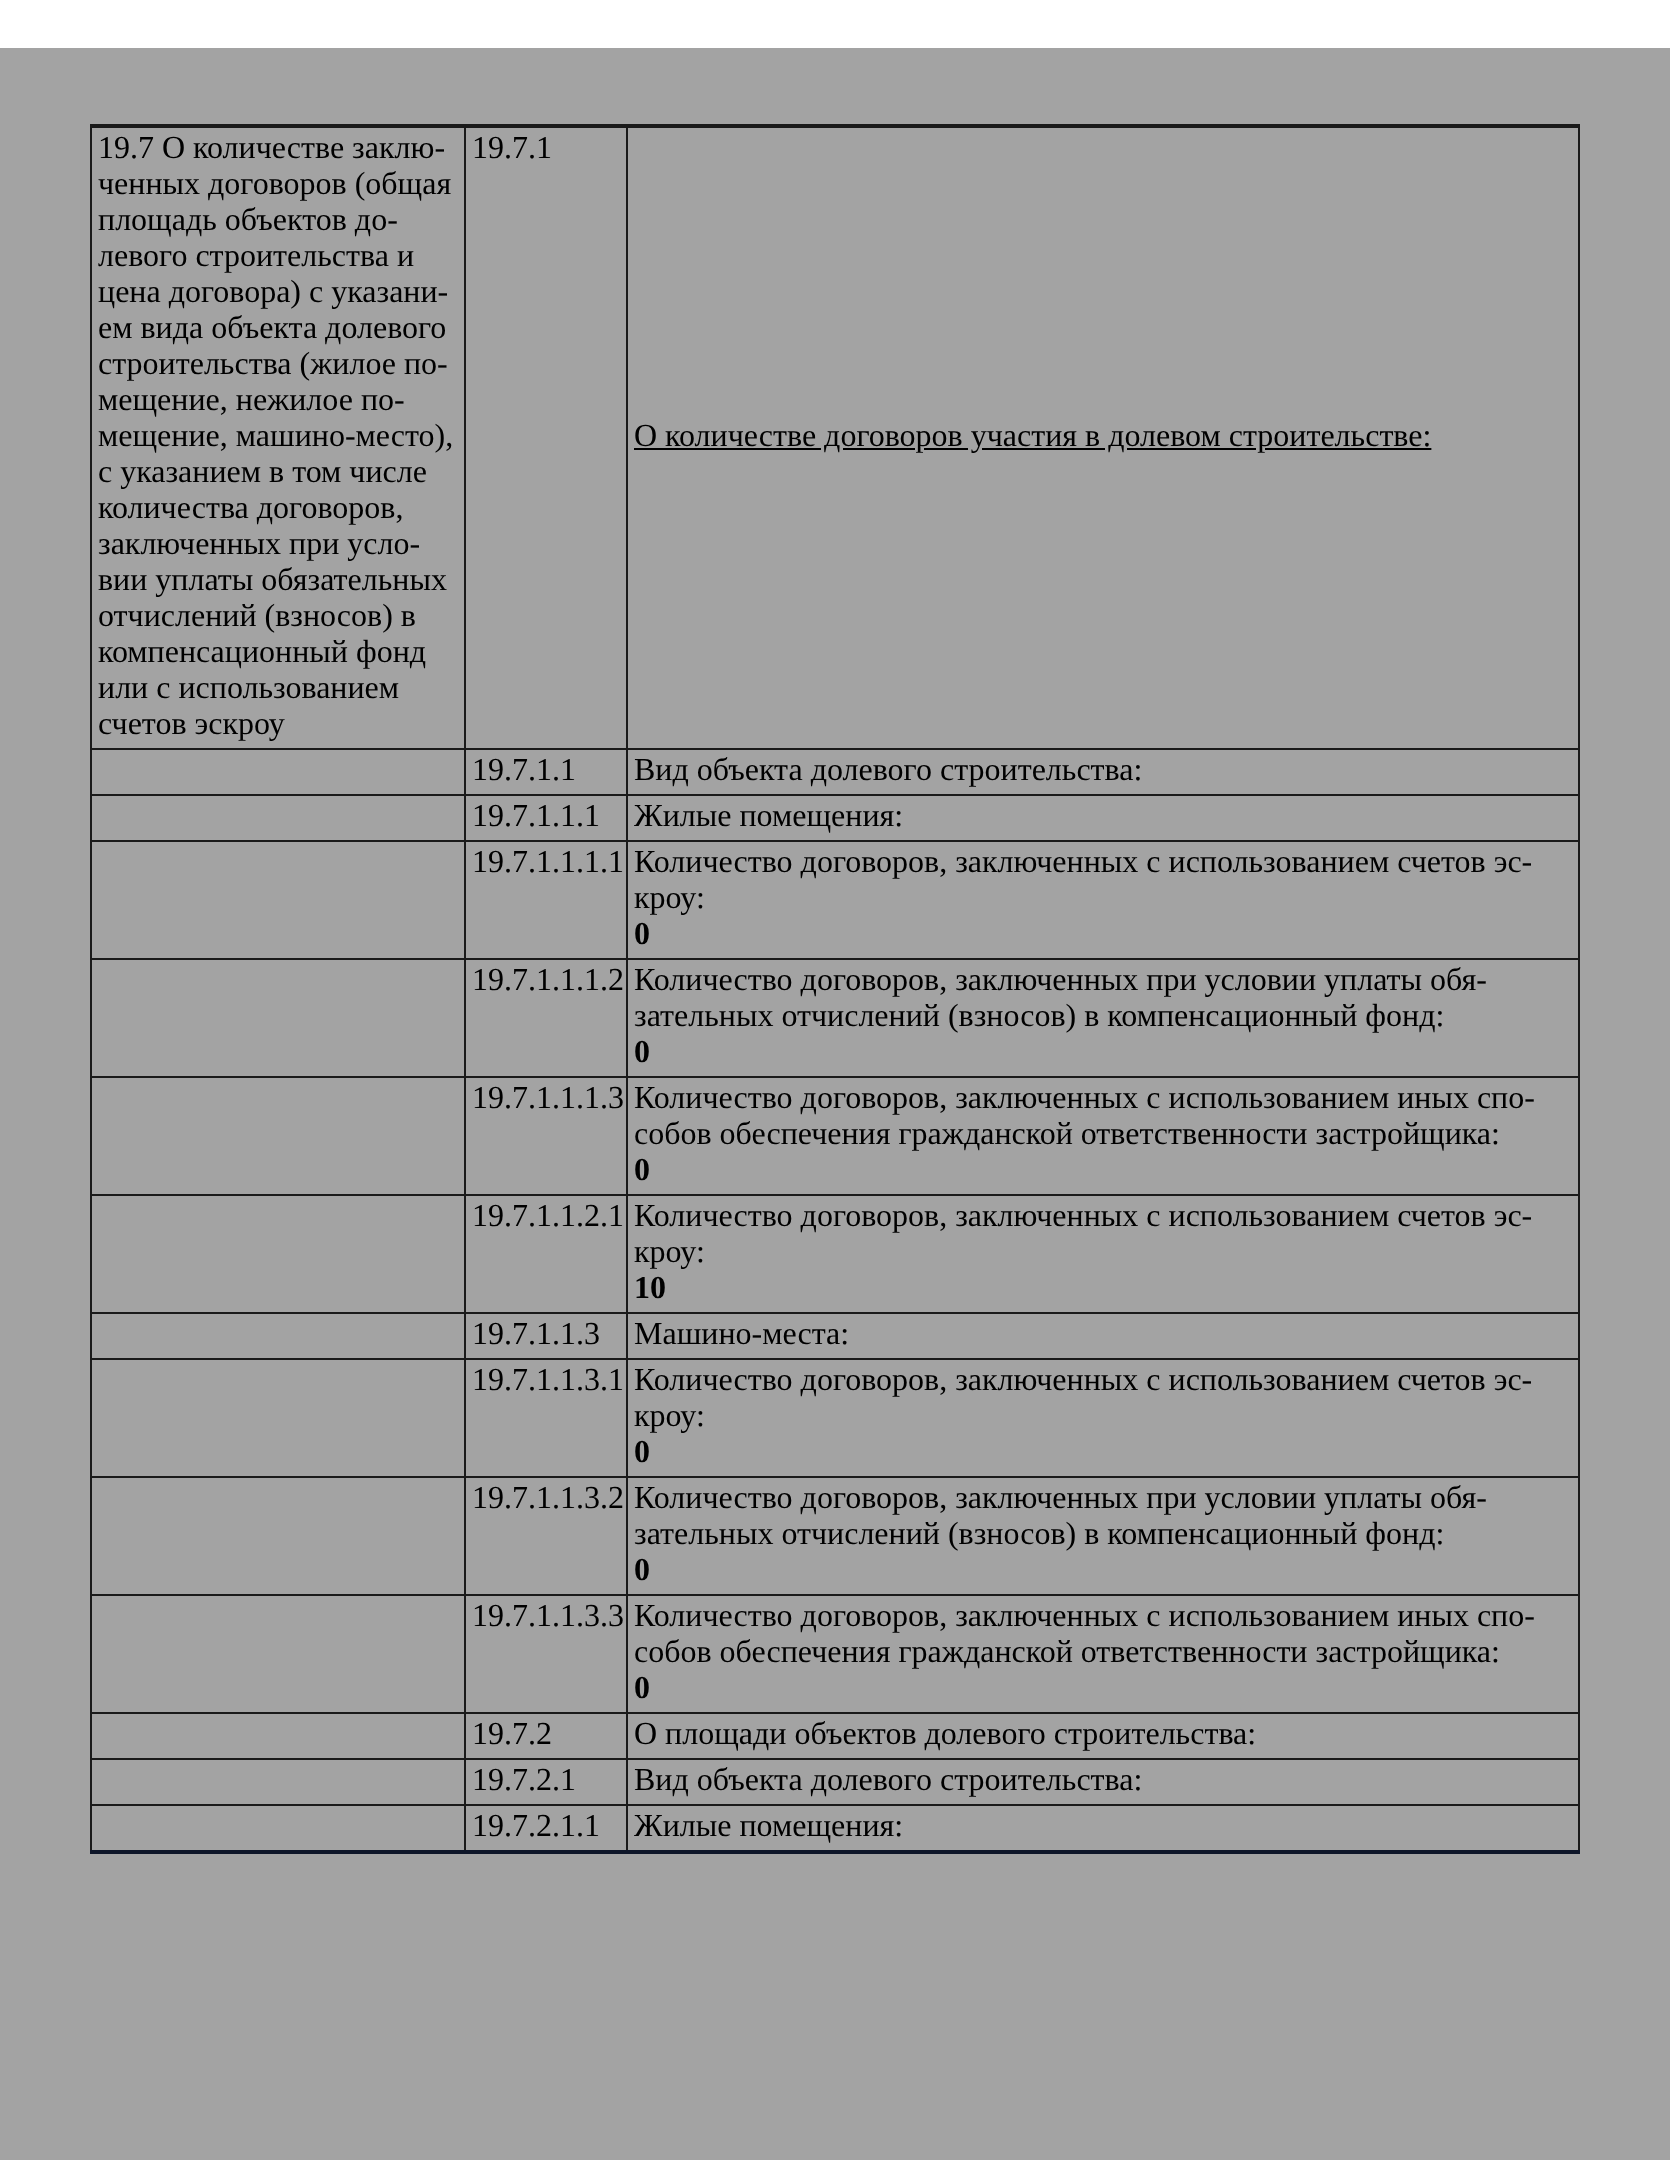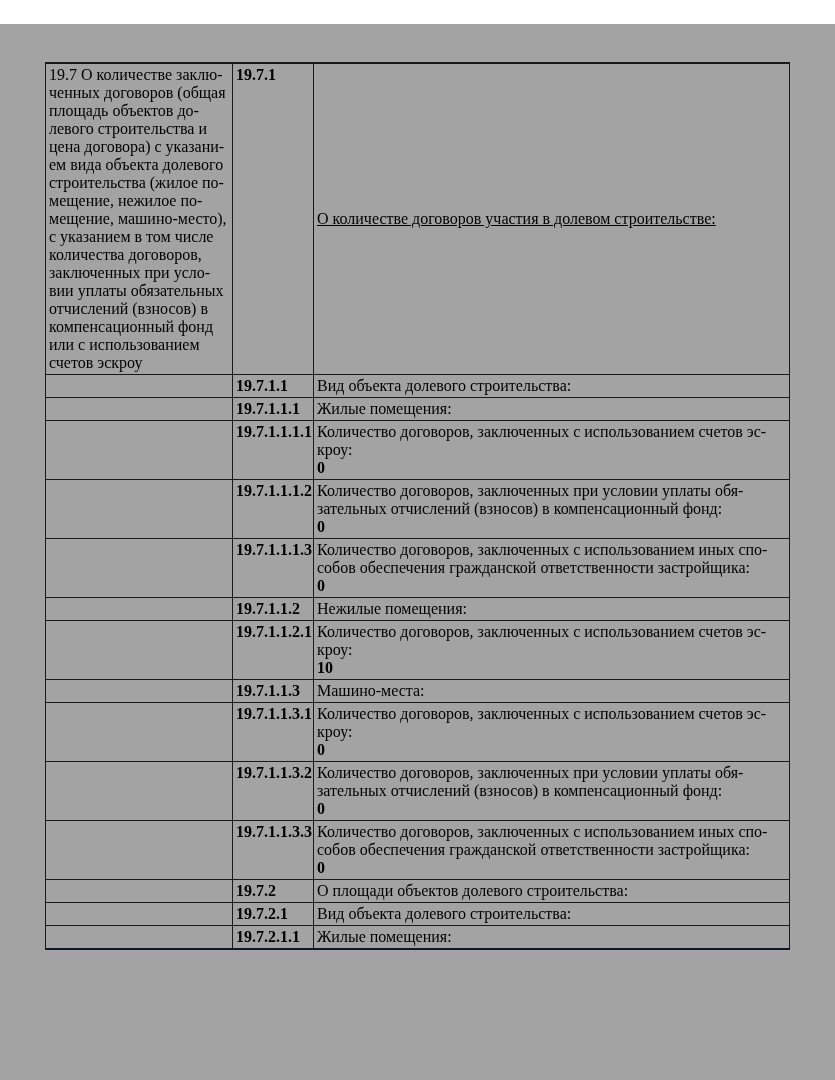--- a/index.html
+++ b/index.html
@@ -30,21 +30,21 @@
   table.decl td {
     border: 1px solid #1a1a1a;
     padding: 2px 3px;
     overflow: hidden;
     white-space: pre;
     vertical-align: top;
   }
   table.decl tr:first-child td { border-top: 2px solid #1a1a1a; }
   table.decl tr:last-child td  { border-bottom: 2px solid #0f172a; }
   td.c1 { }
-  td.c2 { vertical-align: middle; font-weight: bold; }
+  td.c2 { vertical-align: middle; }
   td.c3 { }
   td.c3.mid { vertical-align: middle; text-decoration: underline; }
   td.section { vertical-align: top; }
   .val { font-weight: bold; }
 </style>
 </head>
 <body>
 
 <div class="page">
   <table class="decl">
@@ -98,25 +98,20 @@
 зательных отчислений (взносов) в компенсационный фонд:</span><div class="val">0</div></td>
         </tr>
       <tr>
           <td class="c1"></td>
           <td class="c2">19.7.1.1.1.3</td>
           <td class="c3"><span>Количество договоров, заключенных с использованием иных спо-
 собов обеспечения гражданской ответственности застройщика:</span><div class="val">0</div></td>
         </tr>
       <tr>
           <td class="c1"></td>
-          <td class="c2">19.7.1.1.2</td>
-          <td class="c3"><span>Нежилые помещения:</span></td>
-        </tr>
-      <tr>
-          <td class="c1"></td>
           <td class="c2">19.7.1.1.2.1</td>
           <td class="c3"><span>Количество договоров, заключенных с использованием счетов эс-
 кроу:</span><div class="val">10</div></td>
         </tr>
       <tr>
           <td class="c1"></td>
           <td class="c2">19.7.1.1.3</td>
           <td class="c3"><span>Машино-места:</span></td>
         </tr>
       <tr>

